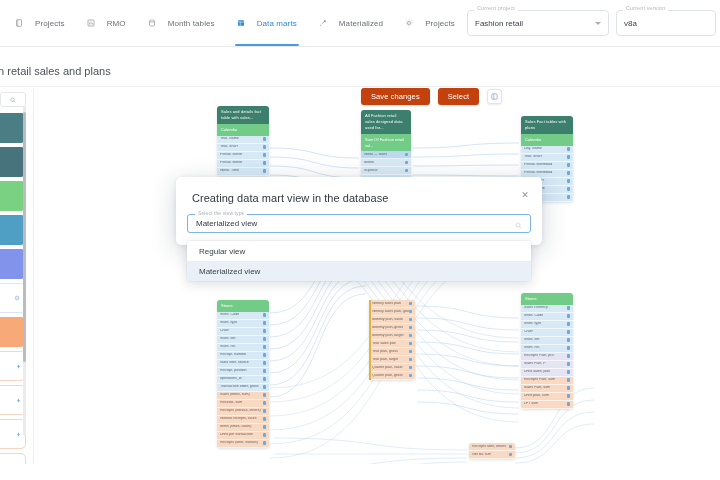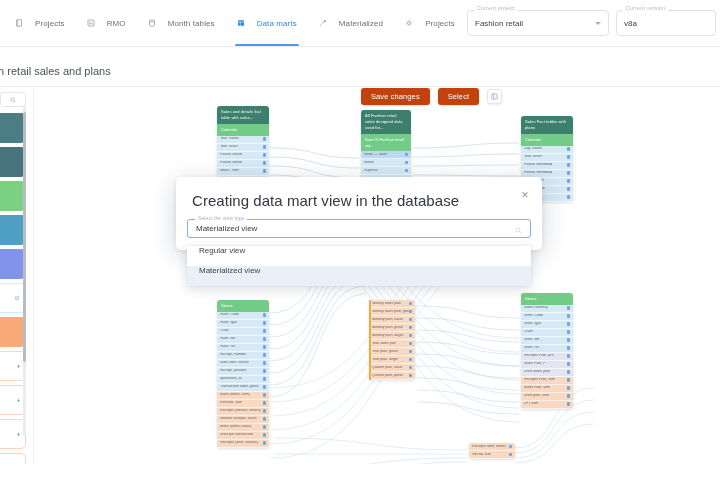--- a/index.html
+++ b/index.html
@@ -119,21 +119,21 @@
 
   
   .modal-wrap { position:absolute; left:0; top:0; width:720px; height:480px; z-index:30; pointer-events:none; }
   .modal {
     position:absolute; left:176px; top:177px; width:366px;
     background:#fff; border-radius:5px;
     box-shadow:0 6px 26px rgba(30,45,70,.20), 0 1px 5px rgba(30,45,70,.10);
     pointer-events:auto;
   }
   .modal-head { padding:15px 16px 4px 16px; position:relative; }
-  .modal-title { font-size:15px; color:#32383f; letter-spacing:.05px; }
+  .modal-title { font-size:11px; color:#32383f; letter-spacing:.05px; }
   .modal-close {
     position:absolute; right:11px; top:12px; width:12px; height:12px;
     display:flex; align-items:center; justify-content:center; cursor:pointer;
     font-size:9px; color:#8b9199; line-height:1;
   }
   .combo-wrap { padding:6px 11px 12px 11px; position:relative; }
   .combo {
     position:relative; height:19px; border:1px solid #7ab4e8; border-radius:3px;
     display:flex; align-items:center; padding:0 8px; background:#fff; cursor:text;
   }
@@ -143,21 +143,21 @@
   }
   .combo-value { font-size:8px; color:#343a41; }
   .combo-icon { margin-left:auto; opacity:.55; }
   .dropdown {
     position:absolute; left:11px; right:11px; top:33px;
     background:#fff; border-radius:3px;
     box-shadow:0 3px 12px rgba(30,45,70,.16), 0 0 0 1px rgba(0,0,0,.03);
     overflow:hidden;
   }
   .dd-item {
-    height:20px; display:flex; padding:0 12px;
+    height:20px; display:flex; align-items:center; padding:0 12px;
     font-size:8px; color:#3c434b; cursor:pointer;
   }
   .dd-item.sel { background:#eaf0f8; }
 </style>
 </head>
 <body>
 
 <div class="app">
 
   <div class="topnav">

